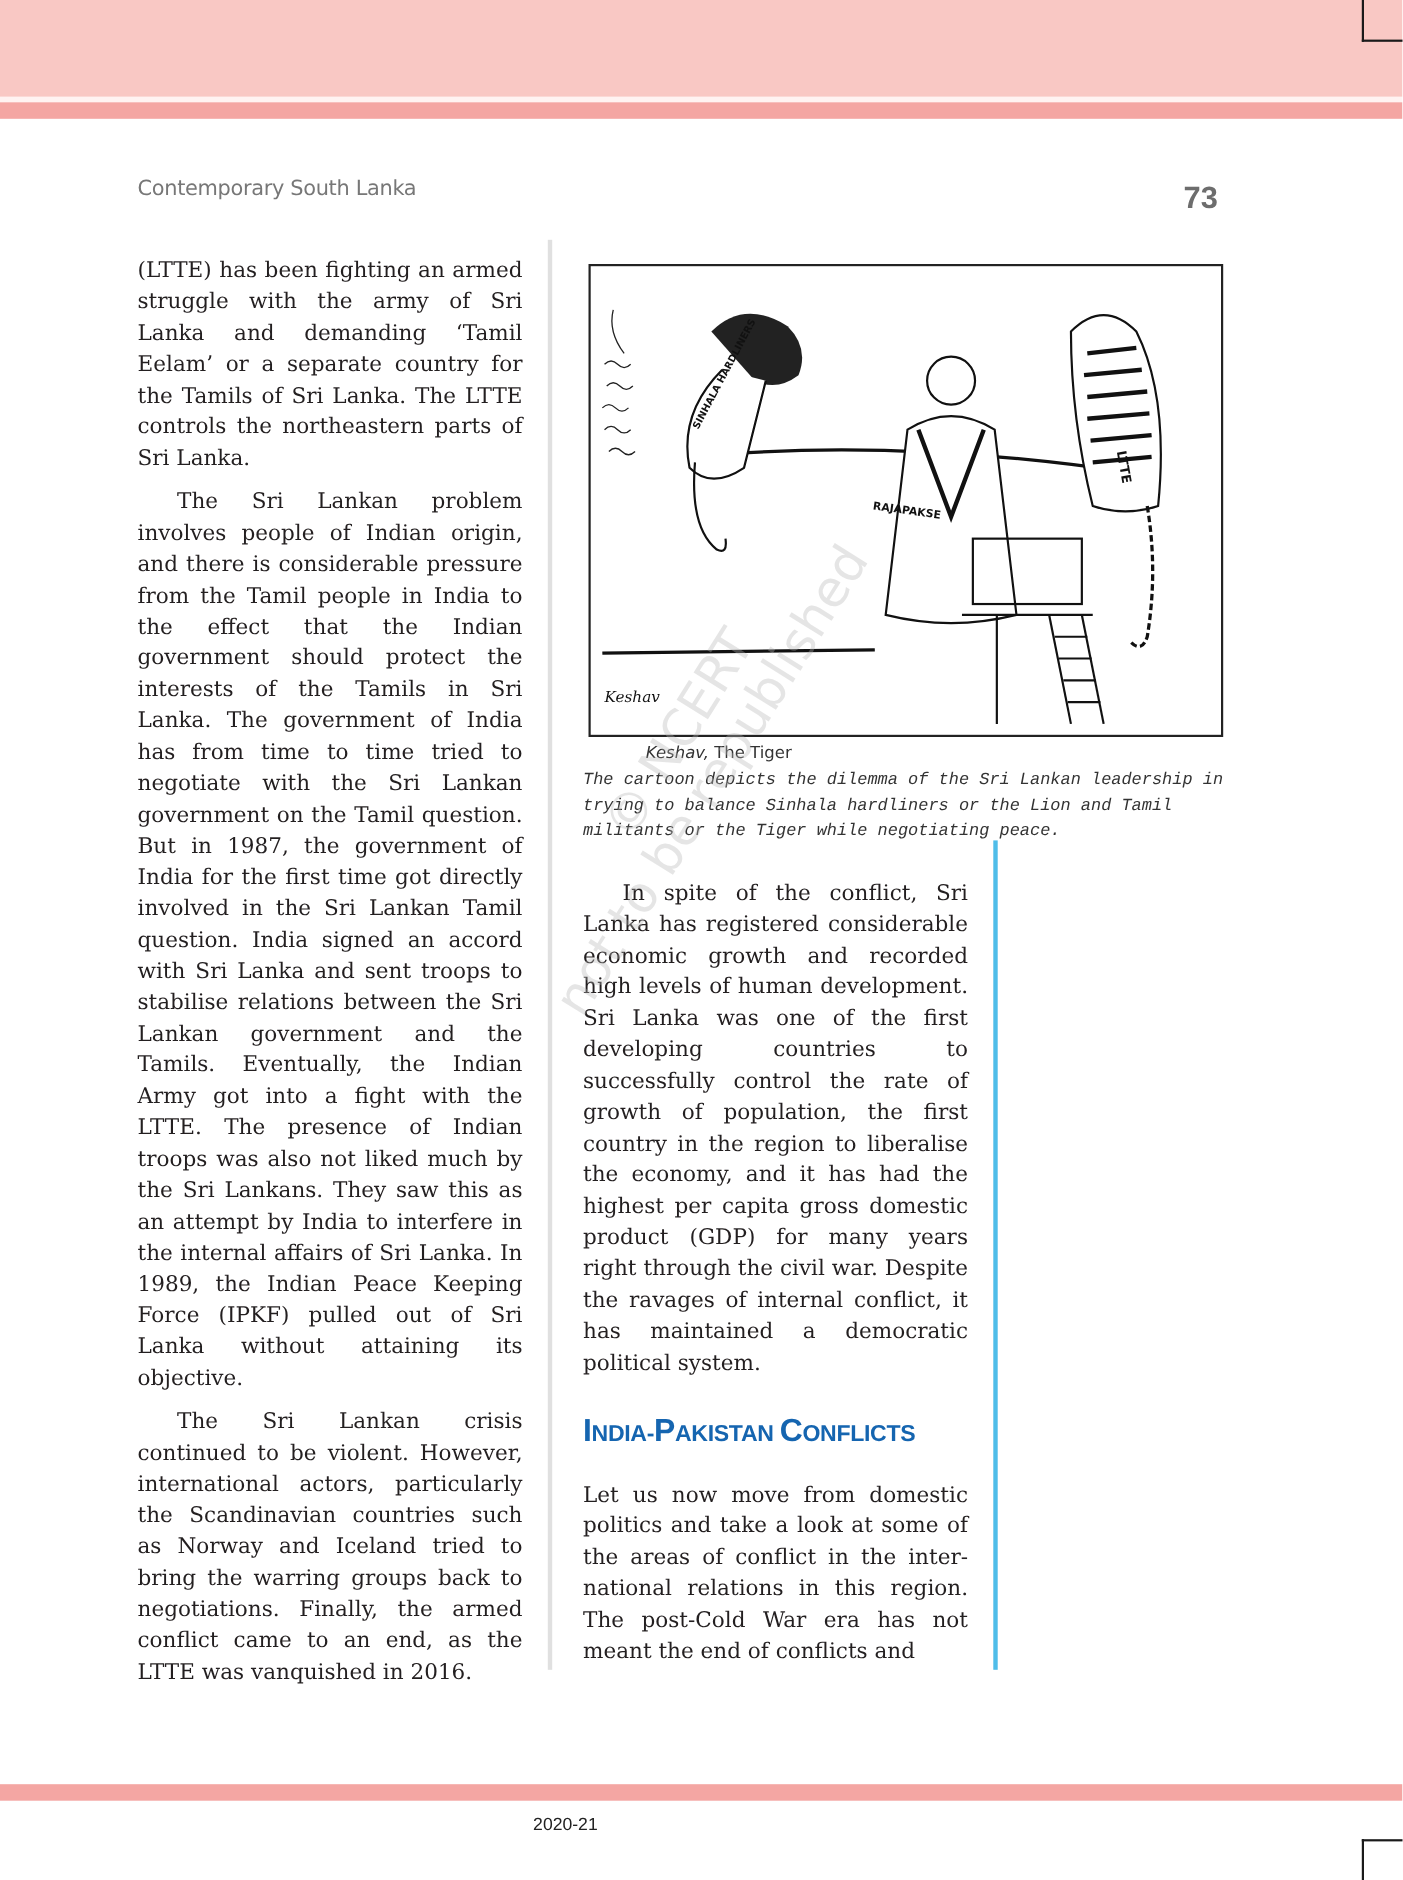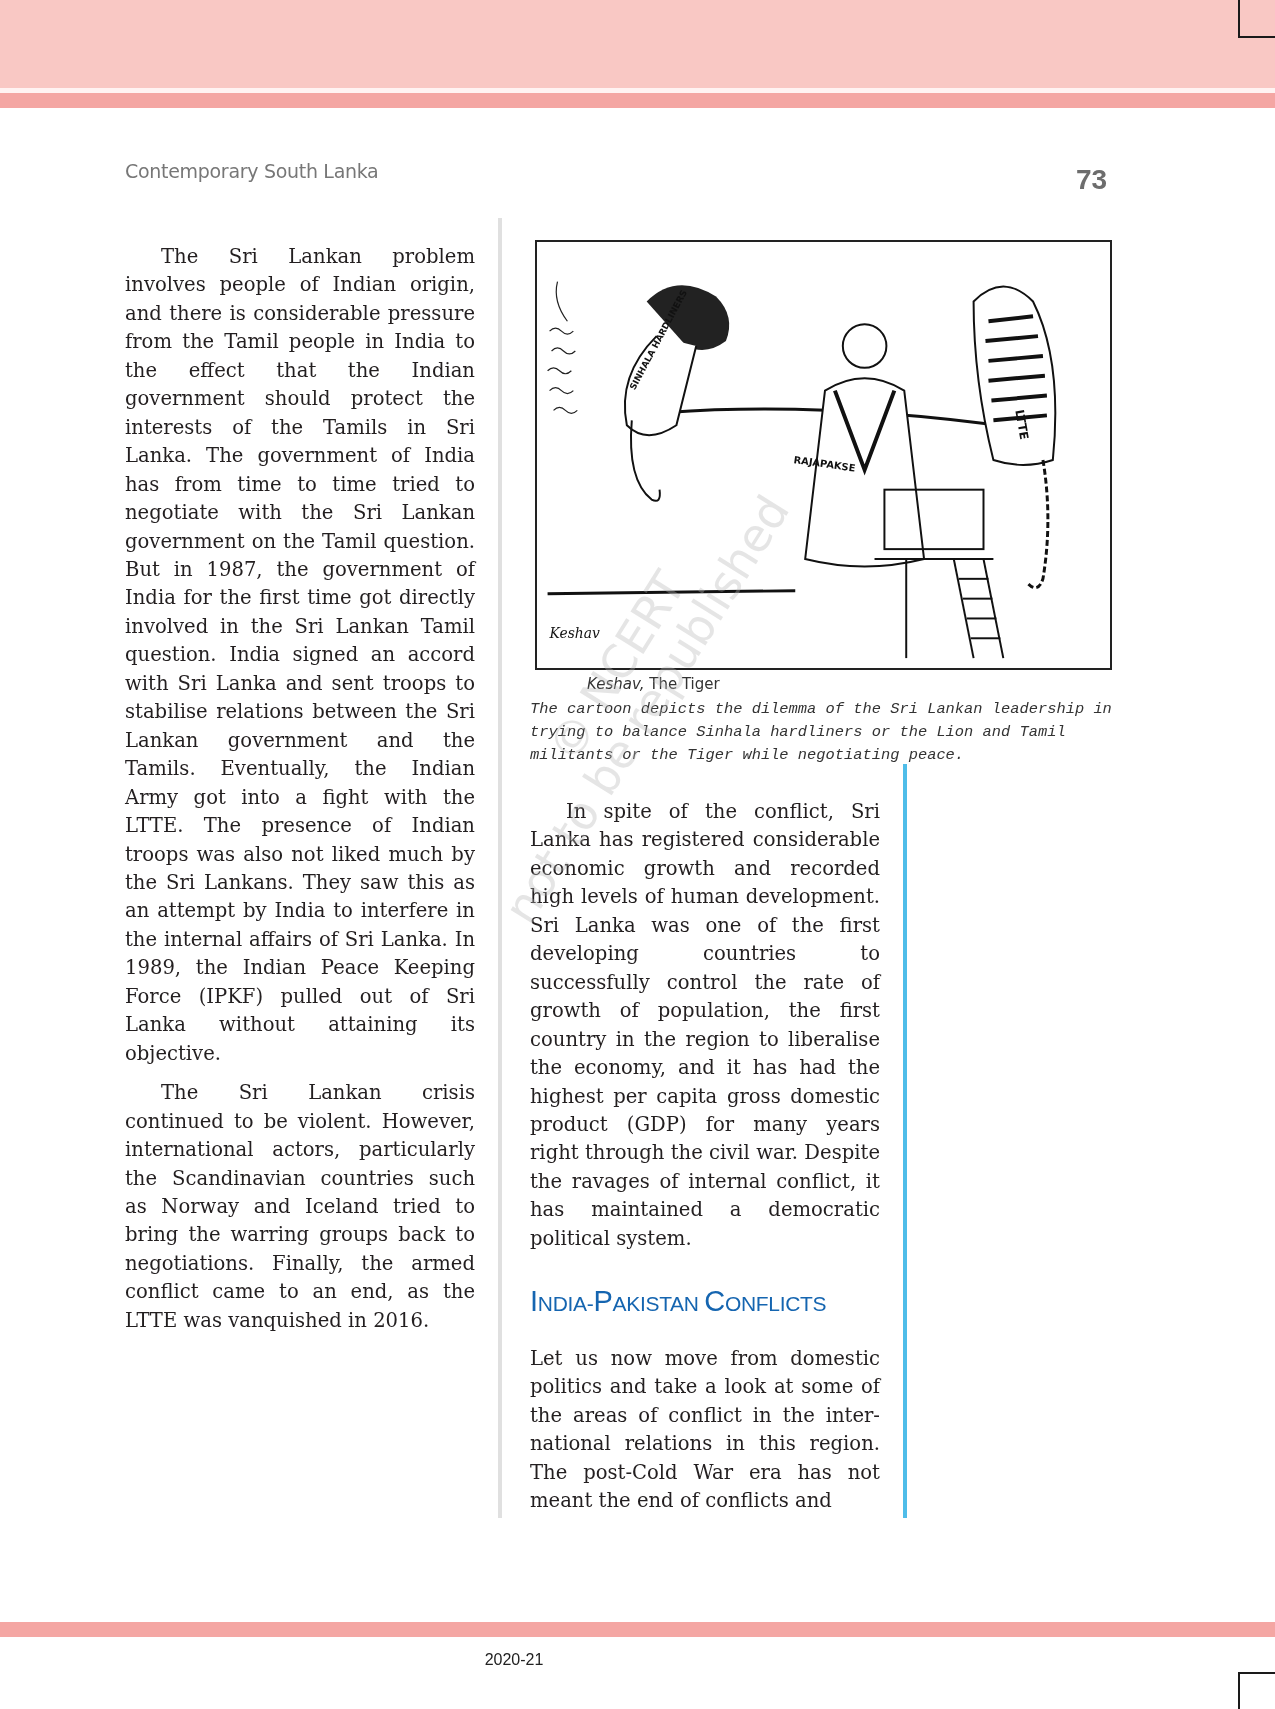--- a/index.html
+++ b/index.html
@@ -23,21 +23,21 @@
   .divider-left { position: absolute; left: 498px; top: 218px; width: 4px; height: 1300px; background: #e0e0e0; }
   .side-bar-blue { position: absolute; left: 903px; top: 764px; width: 4px; height: 754px; background: #4fbde9; }
 
   .cartoon { position: absolute; left: 535px; top: 240px; width: 577px; height: 430px; border: 2px solid #222; background: #fff; }
   .cartoon svg { width: 100%; height: 100%; display: block; }
 
   .credit { position: absolute; left: 539px; top: 675px; font-family: "DejaVu Sans", sans-serif; font-size: 15px; color: #333; }
   .credit em { font-style: italic; margin-left: 48px; }
   .caption { position: absolute; left: 530px; top: 698px; width: 590px; font-family: Liberation Mono, monospace; font-style: italic; font-size: 15.4px; line-height: 23px; color: #333; }
 
-  .section-heading { position: absolute; left: 530px; top: 1285px; font-family: "Liberation Sans", sans-serif; font-weight: normal; color: #1565b0; font-size: 29px; letter-spacing: -0.3px; }
+  .section-heading { position: absolute; left: 530px; top: 1285px; font-family: "Liberation Sans", sans-serif; font-weight: bold; color: #1565b0; font-size: 29px; letter-spacing: -0.3px; }
   .section-heading .sc { font-size: 21px; }
 
   .col-right-2 { left: 530px; top: 1345px; width: 350px; }
 
   .watermark { position: absolute; left: 455px; top: 880px; transform: rotate(-58deg); transform-origin: left top; font-family: "DejaVu Sans", sans-serif; font-size: 46px; line-height: 48px; color: rgba(180,180,180,0.35); white-space: nowrap; pointer-events: none; }
 
   .bottom-strip { position: absolute; left: 0; top: 1622px; width: 1275px; height: 15px; background: #f4a6a3; }
   .footer-year { position: absolute; left: 0; top: 1651px; width: 1028px; text-align: center; font-family: "Liberation Sans", sans-serif; font-size: 16px; color: #222; }
   .crop-mark-bottom { position: absolute; left: 1238px; top: 1672px; width: 40px; height: 40px; border-left: 2px solid #1a1a1a; border-top: 2px solid #1a1a1a; }
 </style>
@@ -48,20 +48,21 @@
 <div class="top-white"></div>
 <div class="top-strip"></div>
 <div class="crop-mark-top"></div>
 
 <div class="running-head">Contemporary South Lanka</div>
 <div class="page-number">73</div>
 
 <div class="divider-left"></div>
 
 <div class="col col-left">
+  <p>(LTTE) has been fighting an armed struggle with the army of Sri Lanka and demanding ‘Tamil Eelam’ or a separate country for the Tamils of Sri Lanka. The LTTE controls the northeastern parts of Sri Lanka.</p>
   <p class="indent">The Sri Lankan problem involves people of Indian origin, and there is considerable pressure from the Tamil people in India to the effect that the Indian government should protect the interests of the Tamils in Sri Lanka. The government of India has from time to time tried to negotiate with the Sri Lankan government on the Tamil question. But in 1987, the government of India for the first time got directly involved in the Sri Lankan Tamil question. India signed an accord with Sri Lanka and sent troops to stabilise relations between the Sri Lankan government and the Tamils. Eventually, the Indian Army got into a fight with the LTTE. The presence of Indian troops was also  not liked much by the Sri Lankans. They saw this as an attempt by India to interfere in the internal affairs of Sri Lanka. In 1989, the Indian Peace Keeping Force (IPKF) pulled out of Sri Lanka without attaining its objective.</p>
   <p class="indent">The Sri Lankan crisis continued to be violent. However, international actors, particularly the Scandinavian countries such as Norway and Iceland tried to bring the warring groups back to negotiations. Finally, the armed conflict came to an end, as the LTTE was vanquished in 2016.</p>
 </div>
 
 <div class="cartoon">
   <svg viewBox="0 0 577 430">
 
     <g stroke="#222" stroke-width="1.2" fill="none">
       <path d="M20,40 Q15,60 30,80"></path>
       <path d="M12,90 q6,-6 12,0 t12,0 M14,110 q6,-6 12,0 t12,0 M10,130 q6,-6 12,0 t12,0 M12,150 q6,-6 12,0 t12,0 M16,170 q6,-6 12,0 t12,0"></path>

